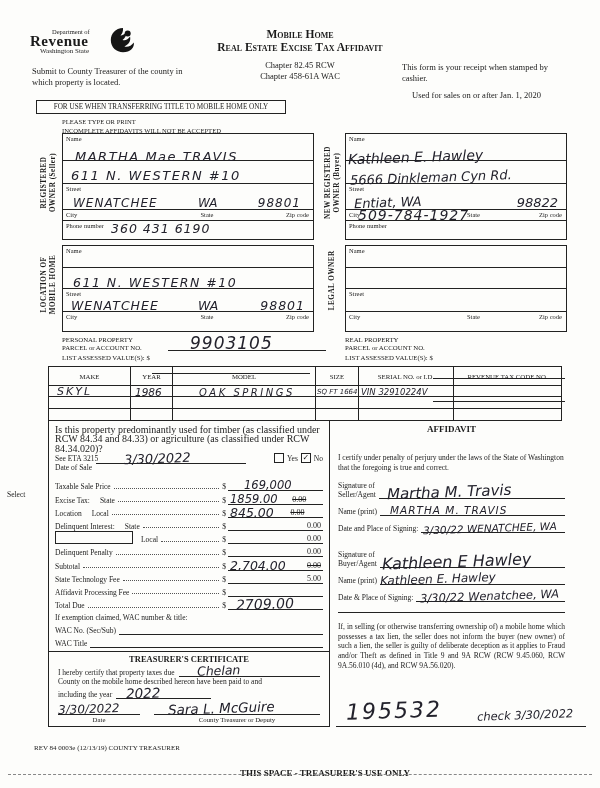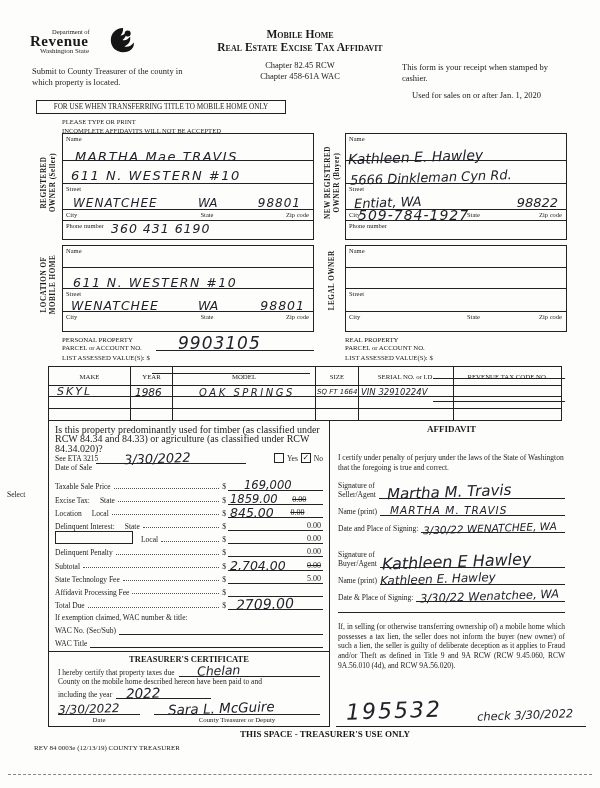--- a/index.html
+++ b/index.html
@@ -230,21 +230,21 @@
       <span class="flabel">City</span>
       <span class="flabel mid">State</span>
       <span class="flabel right">Zip code</span>
     </div>
   </div>
 
   <div class="abs plabel" style="left:62px;top:336px;">
     <div>PERSONAL PROPERTY</div>
     <div>PARCEL or ACCOUNT NO.</div>
   </div>
-  <div class="abs uline" style="left:156px;top:337px;width:158px;height:13px;">
+  <div class="abs uline" style="left:168px;top:337px;width:158px;height:13px;">
     <span class="hw hwov" style="left:22px;bottom:-3px;font-size:17px;letter-spacing:1px;">9903105</span>
   </div>
   <div class="abs plabel" style="left:62px;top:354px;">LIST ASSESSED VALUE(S): $</div>
   <div class="abs uline" style="left:152px;top:346px;width:158px;height:13px;"></div>
 
   <div class="abs plabel" style="left:345px;top:336px;">
     <div>REAL PROPERTY</div>
     <div>PARCEL or ACCOUNT NO.</div>
   </div>
   <div class="abs uline" style="left:433px;top:337px;width:132px;height:13px;"></div>
@@ -498,17 +498,17 @@
     </div>
 
     <div class="colrule"></div>
     <div class="lien">If, in selling (or otherwise transferring ownership of) a mobile home which possesses a tax lien, the seller does not inform the buyer (new owner) of such a lien, the seller is guilty of deliberate deception as it applies to Fraud and/or Theft as defined in Title 9 and 9A RCW (RCW 9.45.060, RCW 9A.56.010 (4d), and RCW 9A.56.020).</div>
   </div>
 
   <span class="abs hw sig" style="left:346px;top:698px;font-size:22px;letter-spacing:2px;">195532</span>
   <span class="abs hw sig" style="left:477px;top:708px;font-size:11.5px;">check 3/30/2022</span>
   <div class="abs" style="left:336px;top:726px;width:250px;border-bottom:1.2px solid #222;"></div>
 
-  <div class="abs b ctr" style="left:160px;top:729px;width:330px;font-size:9px;">THIS SPACE - TREASURER'S USE ONLY</div>
+  <div class="abs b ctr" style="left:160px;top:768px;width:330px;font-size:9px;">THIS SPACE - TREASURER'S USE ONLY</div>
   <div class="abs footnote" style="left:34px;top:744px;">REV 84 0003e (12/13/19) COUNTY TREASURER</div>
   <div class="abs dash" style="left:8px;top:774px;width:584px;"></div>
 
 </div>
 
 </body></html>

